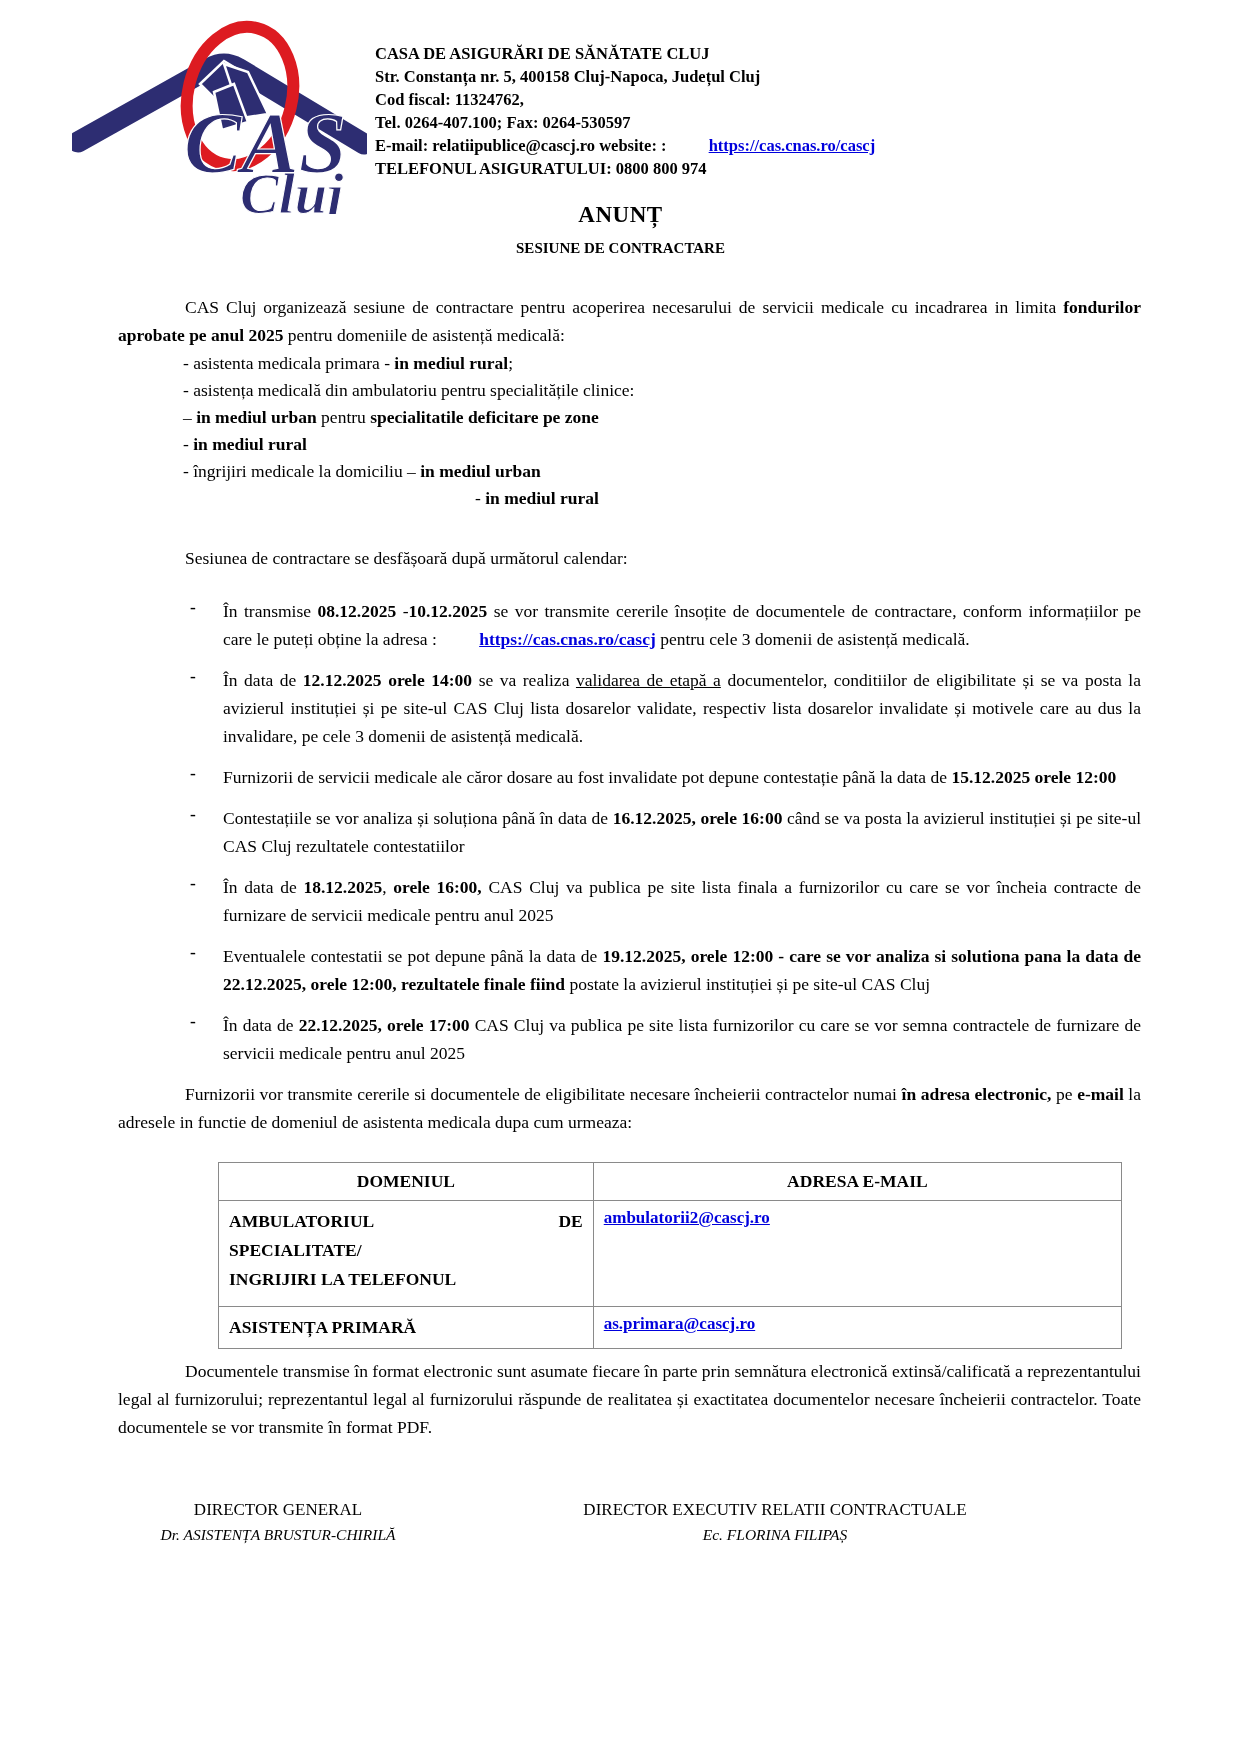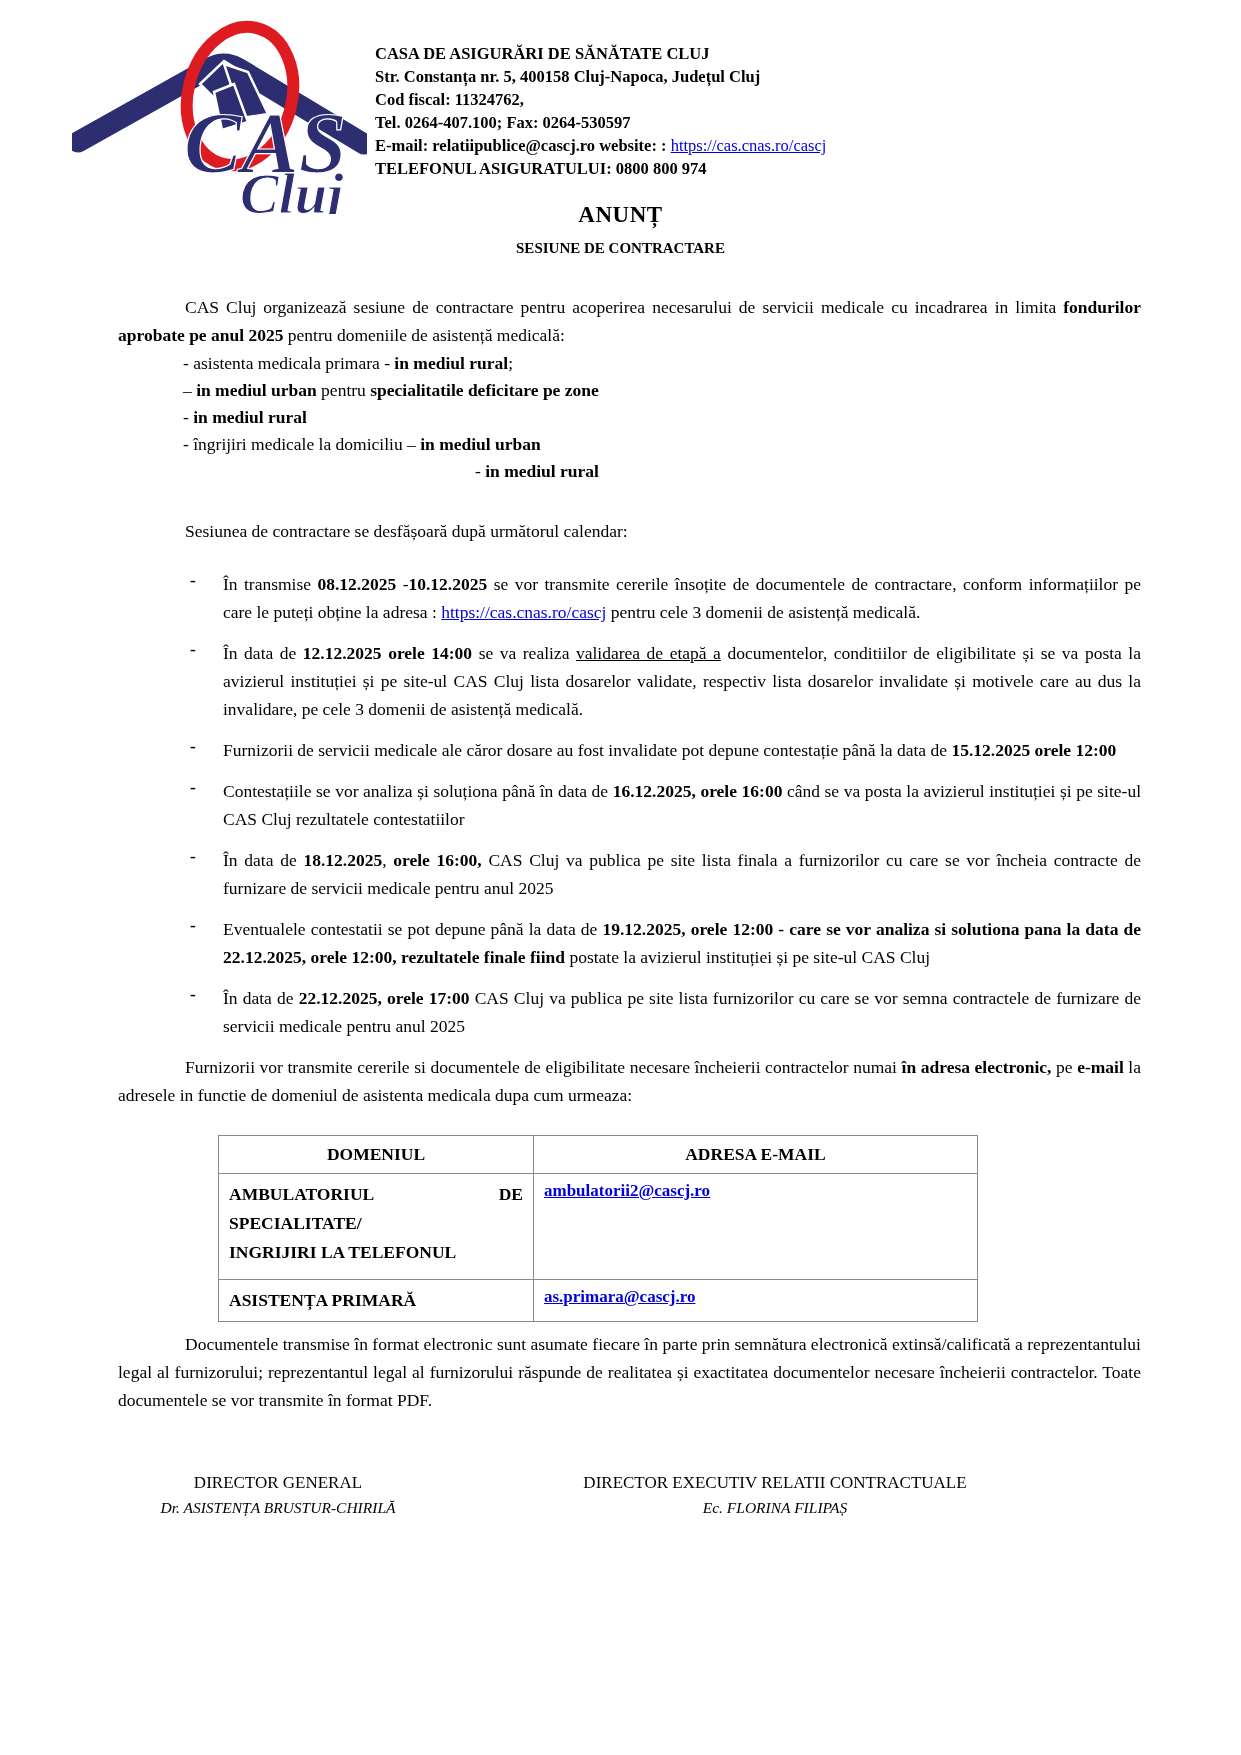--- a/index.html
+++ b/index.html
@@ -11,42 +11,42 @@
     font-family: "Liberation Serif", "DejaVu Serif", serif;
     color:#000;
     overflow: hidden;
   }
   
   .hdr { display:flex; padding:14px 0 0 72px; height:200px; }
   .logo-box { width:295px; flex:0 0 295px; }
   .hdr-text { margin-top:28px; margin-left:8px; }
   .hl { font-size:16.5px; font-weight:bold; line-height:23px; white-space:nowrap; }
   .doc-link { color:#0000dd; text-decoration:underline; cursor:pointer; }
-  .doc-link.b { font-weight:normal; }
+  .doc-link.b { font-weight:bold;margin-left:38px; }
   
   .title   { text-align:center; font-size:23px;   font-weight:bold; margin-top:2px; letter-spacing:.5px; }
   .subtitle{ text-align:center; font-size:15px; font-weight:bold; margin-top:12px; }
   
   .content { margin:0 100px 0 118px; font-size:17.5px; }
   .para { margin:0; text-align:justify; line-height:28px; }
   .indent { text-indent:67px; }
   .intro { margin-top:36px; }
   .b { font-weight:bold; }
   .u { text-decoration:underline; }
   .dlist { margin-top:1px; }
   .ditem { margin-left:65px; line-height:27px; }
   .ditem.deep { margin-left:357px; }
   .cal { margin-top:32px; }
   .bullets { list-style:none; margin:25px 0 0 72px; padding:0; }
   .bullets li { display:flex; margin-bottom:13px; }
   .mark { flex:0 0 33px; font-weight:bold; }
   .btext { flex:1 1 auto; text-align:justify; line-height:28px; }
   .transmit { margin-top:1px; }
   
-  table.mails { border-collapse:collapse; margin:26px 0 6px 100px; width:760px;
+  table.mails { border-collapse:collapse; margin:26px 0 6px 100px; width:904px;
                 font-size:17.5px; }
   table.mails th, table.mails td { border:1px solid #8a8a8a; vertical-align:top; padding:6px 10px; }
   table.mails th { font-weight:bold; text-align:center; height:38px; vertical-align:middle; }
   td.dom { font-weight:bold; line-height:29px; height:106px; }
   .dom-l1 { display:flex; justify-content:space-between; }
   td.mail a { font-weight:bold; font-size:17px; }
   tr.r2 td { height:40px; }
   .closing { margin-top:8px; }
   
   .sigs { display:flex; margin-top:56px; }
@@ -93,20 +93,21 @@
 
   <div class="title">ANUNȚ</div>
   <div class="subtitle">SESIUNE DE CONTRACTARE</div>
 
   <div class="content">
 
     <p class="para indent intro"><span>CAS Cluj organizează sesiune de contractare pentru acoperirea necesarului de servicii medicale cu incadrarea in limita </span><span class="b">fondurilor aprobate pe anul 2025</span><span> pentru domeniile de asistență medicală:</span></p>
 
     <div class="dlist">
       <div class="ditem"><span>- asistenta medicala primara - </span><span class="b">in mediul rural</span><span>;</span></div>
+      <div class="ditem"><span>- asistența medicală din ambulatoriu pentru specialitățile clinice:</span></div>
       <div class="ditem"><span>–  </span><span class="b">in mediul urban</span><span> pentru </span><span class="b">specialitatile deficitare pe zone</span></div>
       <div class="ditem"><span>-   </span><span class="b">in mediul rural</span></div>
       <div class="ditem"><span>-  îngrijiri medicale la domiciliu –  </span><span class="b">in mediul urban</span></div>
       <div class="ditem deep"><span>-   </span><span class="b">in mediul rural</span></div>
     </div>
 
     <p class="para indent cal">Sesiunea de contractare se desfășoară după următorul calendar:</p>
 
     <ul class="bullets">
       <li>

